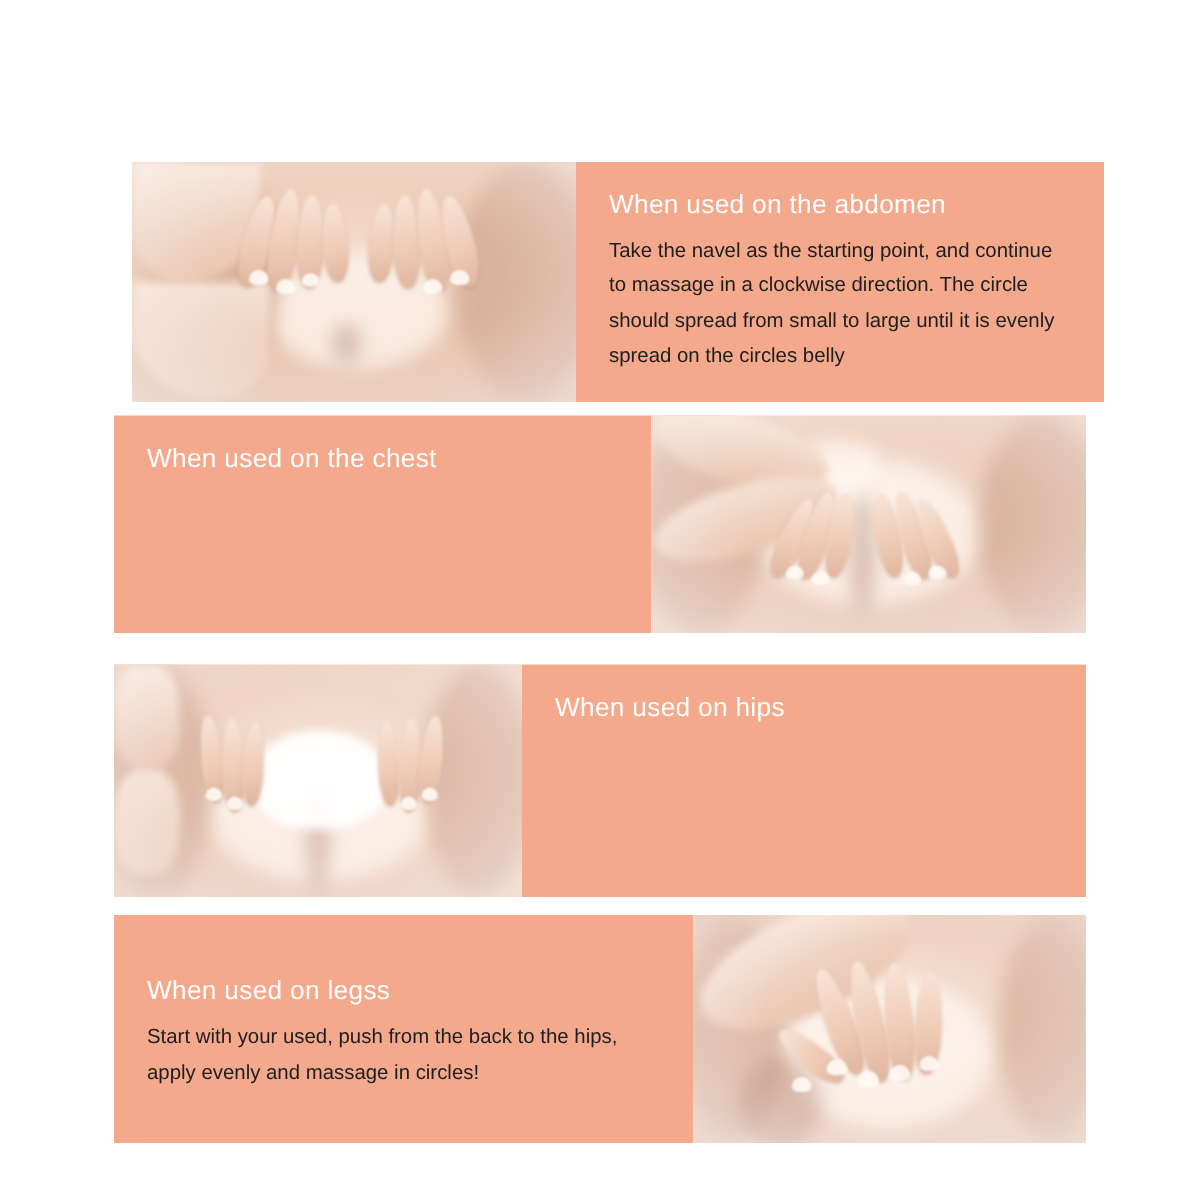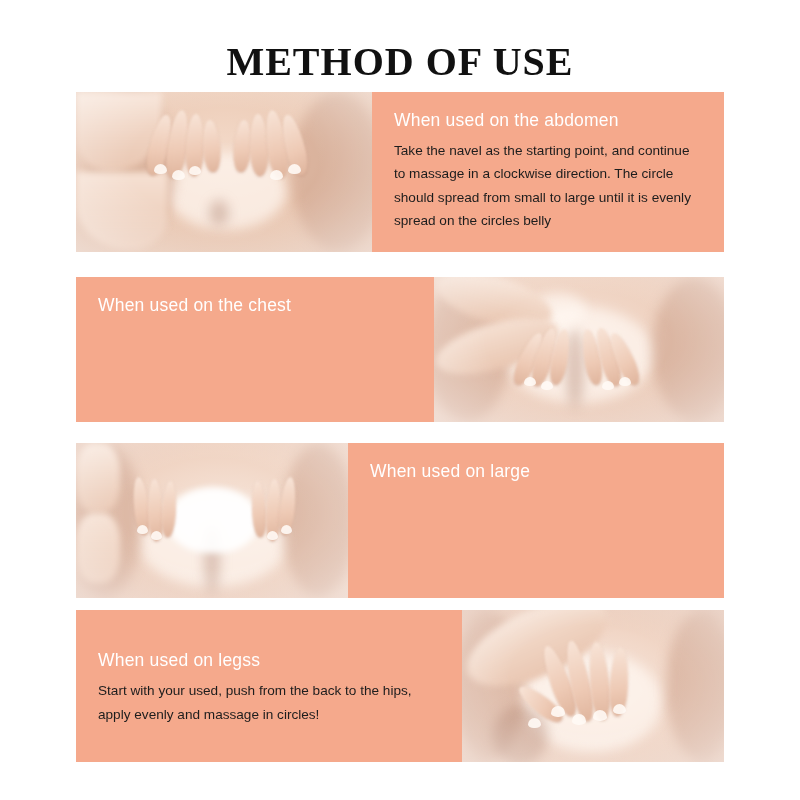--- a/index.html
+++ b/index.html
@@ -103,23 +103,22 @@
     position: absolute;
     inset: 0;
     background: radial-gradient(ellipse at 50% 45%, rgba(255,255,255,0) 45%, rgba(255,255,255,.55) 100%);
   }
 </style>
 </head>
 <body>
 
 <div class="page">
 
-  <div class="title">METHOD OF USE</div>
-
-  <div class="row" style="top:92px; height:160px;">
+
+  <div class="row" style="top:108px; height:160px;margin-left:12px;">
     <div class="photo skin-a" style="width:296px; height:160px;">
       <div class="blob hi" style="left:90px;  top:60px;  width:120px; height:78px;"></div>
       <div class="blob sh" style="left:10px;  top:0px;   width:90px;  height:150px;"></div>
       <div class="blob sh" style="left:215px; top:0px;   width:95px;  height:160px;"></div>
       <div class="blob deep" style="left:133px; top:108px; width:20px;  height:26px;"></div>
       <div class="arm" style="left:-6px; top:-10px; width:86px; height:80px; border-radius:0 0 60% 40%;"></div>
       <div class="arm" style="left:212px; top:-10px; width:92px; height:78px; border-radius:0 0 40% 60%;"></div>
       <div class="finger" style="left:74px;  top:22px; width:19px; height:62px; transform:rotate(14deg);"></div>
       <div class="finger" style="left:92px;  top:18px; width:19px; height:68px; transform:rotate(8deg);"></div>
       <div class="finger" style="left:110px; top:22px; width:18px; height:62px; transform:rotate(2deg);"></div>
@@ -182,21 +181,21 @@
       <div class="finger" style="left:176px; top:38px; width:14px; height:56px; transform:rotate(-3deg);"></div>
       <div class="finger" style="left:190px; top:36px; width:15px; height:62px; transform:rotate(2deg);"></div>
       <div class="finger" style="left:204px; top:34px; width:15px; height:58px; transform:rotate(6deg);"></div>
       <div class="nail" style="left:61px;  top:82px; width:11px; height:9px;"></div>
       <div class="nail" style="left:75px;  top:88px; width:11px; height:9px;"></div>
       <div class="nail" style="left:191px; top:88px; width:11px; height:9px;"></div>
       <div class="nail" style="left:205px; top:82px; width:11px; height:9px;"></div>
       <div class="vignette"></div>
     </div>
     <div class="panel" style="width:376px; height:155px;">
-      <h3>When used on large</h3>
+      <h3>When used on hips</h3>
     </div>
   </div>
 
   <div class="row rev" style="top:610px; height:152px;">
     <div class="photo skin-d" style="width:262px; height:152px;">
       <div class="blob hi" style="left:60px;  top:42px;  width:140px; height:100px;"></div>
       <div class="blob sh" style="left:-10px; top:0px;   width:72px;  height:152px;"></div>
       <div class="blob sh" style="left:204px; top:0px;   width:72px;  height:152px;"></div>
       <div class="blob deep" style="left:30px;  top:96px;  width:56px;  height:60px;"></div>
       <div class="arm" style="left:120px; top:-20px; width:150px; height:66px; border-radius:50%; transform:rotate(-24deg);"></div>

